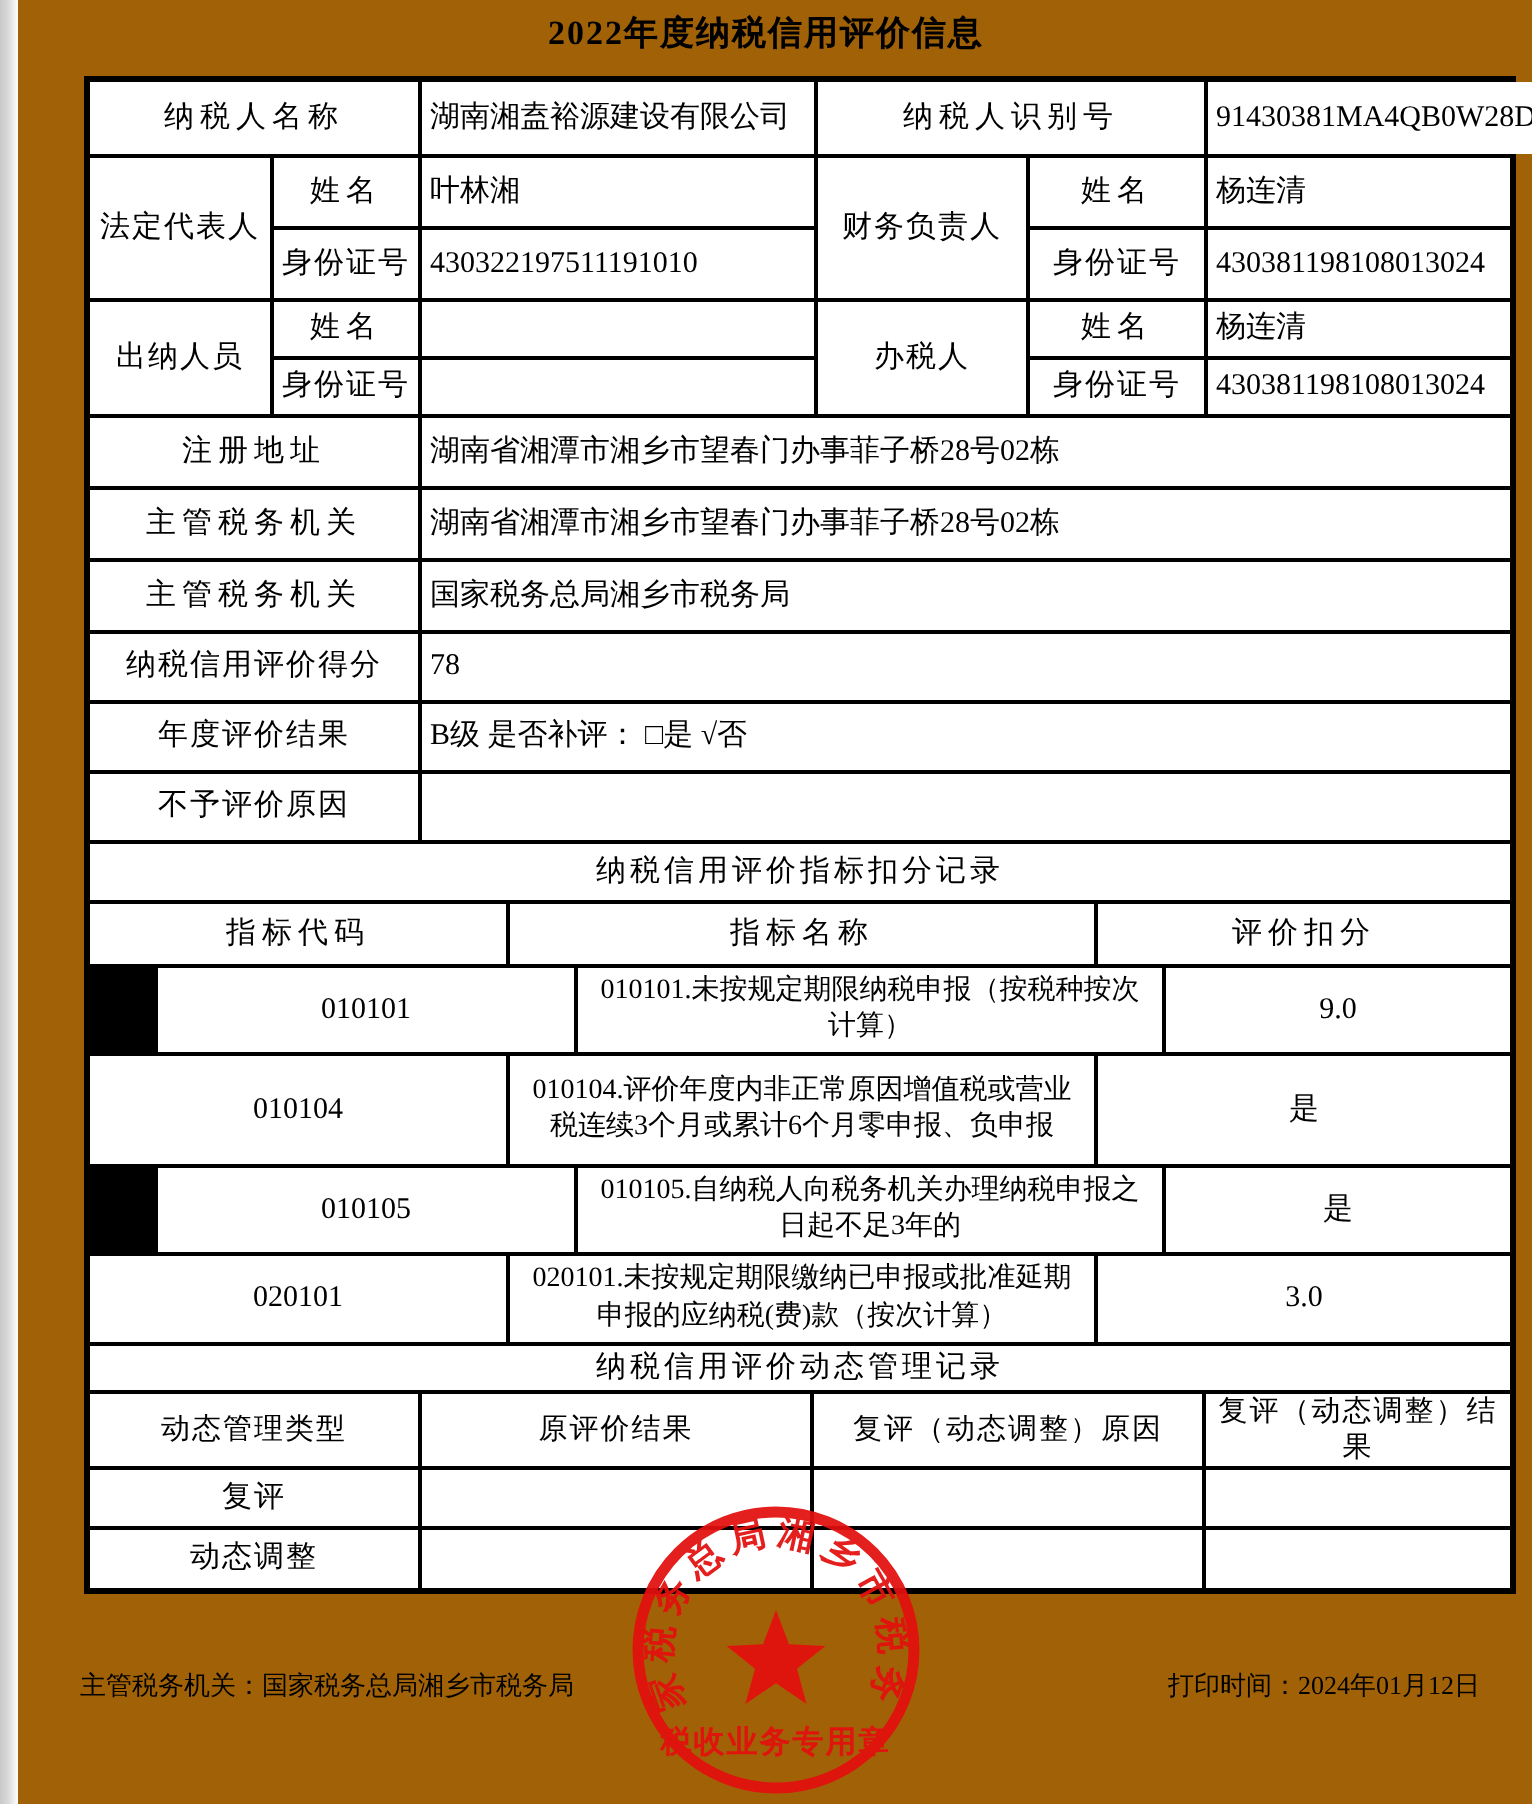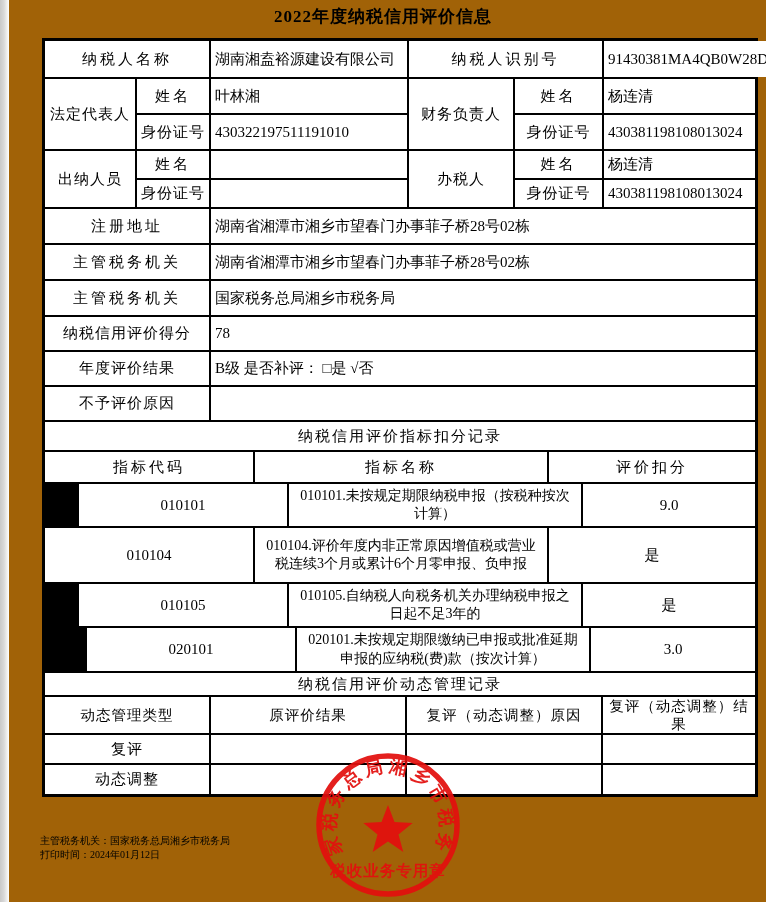--- a/index.html
+++ b/index.html
@@ -34,29 +34,29 @@
   .g-top   { grid-template-columns:164px 196px 193px 1fr; grid-template-rows:36px; }
   .g-per   { grid-template-columns:90px 72px 196px 104px 87px 1fr; }
   .g-per-a { grid-template-rows:34px 34px; }
   .g-per-b { grid-template-rows:27px 27px; }
   .g-lv    { grid-template-columns:164px 1fr; }
   .h34 { grid-template-rows:34px; } .h33 { grid-template-rows:33px; }
   .g-sec   { grid-template-columns:1fr; }
   .h28 { grid-template-rows:28px; } .h22 { grid-template-rows:22px; }
   .g-ind   { grid-template-columns:208px 292px 1fr; }
   .h30 { grid-template-rows:30px; } .h42 { grid-template-rows:42px;padding-left:34px; }
-  .h54 { grid-template-rows:54px; } .h43 { grid-template-rows:43px;margin-left:42px; }
+  .h54 { grid-template-rows:54px; } .h43 { grid-template-rows:43px; }
   .g-dyn   { grid-template-columns:164px 194px 194px 1fr;border-radius:16px; }
   .h36 { grid-template-rows:36px; } .h29 { grid-template-rows:29px; }
   .ind-name { font-size:14px; line-height:1.3; padding:2px 10px; }
   .sec-title { letter-spacing:2px; }
   .dyn-head { font-size:14.5px; letter-spacing:1px; line-height:1.25; padding:1px 2px; }
   .footer {
     position:absolute; left:40px; right:26px; top:834px;
-    display:flex; justify-content:space-between; font-size:10px;flex-direction:column;
+    display:flex; justify-content:space-between; font-size:13px;
   }
   .seal { position:absolute; left:313px; top:750px; width:150px; height:150px; z-index:5; opacity:.93; }
 </style>
 </head>
 <body>
 
 <div class="page">
   <div class="scan-edge"></div>
 
   <div class="doc-title">2022年度纳税信用评价信息</div>

